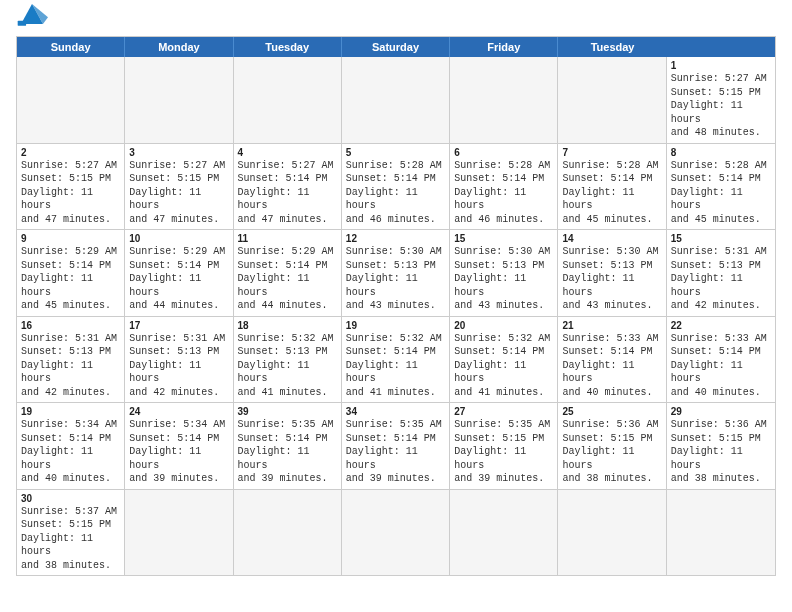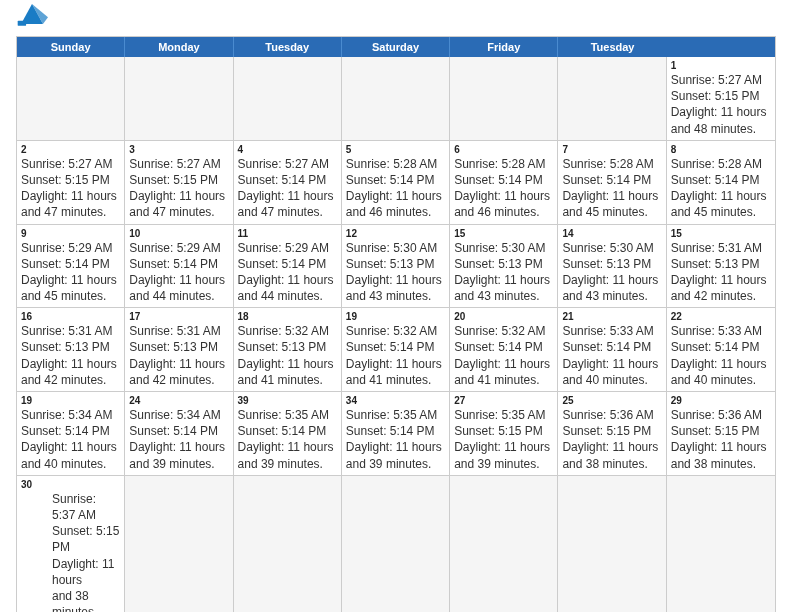--- a/index.html
+++ b/index.html
@@ -98,23 +98,24 @@
     }
     .cal-cell:last-child { border-right: none; }
     .cal-cell.empty { background: #f5f5f5; }
     .day-num {
       font-size: 10px;
       font-weight: bold;
       color: #222;
       margin-bottom: 1px;
     }
     .cell-text {
-      font-size: 12px;
+      font-size: 10px;
       line-height: 1.35;
       color: #333;
+      font-family: Liberation Mono, monospace;
     }
   </style>
 </head>
 <body>
 
 <div class="page">
   <div class="header">
     <div class="logo">
       <svg class="logo-icon" viewBox="0 0 38 32" xmlns="http://www.w3.org/2000/svg">
         <polygon points="6,28 19,4 32,28" fill="#1a7cc5"></polygon>
@@ -356,21 +357,21 @@
             <div class="day-num">29</div>
             <div class="cell-text" style="white-space: pre-line;">Sunrise: 5:36 AM
 Sunset: 5:15 PM
 Daylight: 11 hours
 and 38 minutes.</div>
           </div>
         </div>
         <div class="cal-row">
           <div class="cal-cell">
             <div class="day-num">30</div>
-            <div class="cell-text" style="white-space: pre-line; margin-left: 31px;">Sunrise: 5:37 AM
+            <div class="cell-text" style="white-space: pre-line;">Sunrise: 5:37 AM
 Sunset: 5:15 PM
 Daylight: 11 hours
 and 38 minutes.</div>
           </div>
           <div class="cal-cell empty"></div>
           <div class="cal-cell empty"></div>
           <div class="cal-cell empty"></div>
           <div class="cal-cell empty"></div>
           <div class="cal-cell empty"></div>
           <div class="cal-cell empty"></div>

